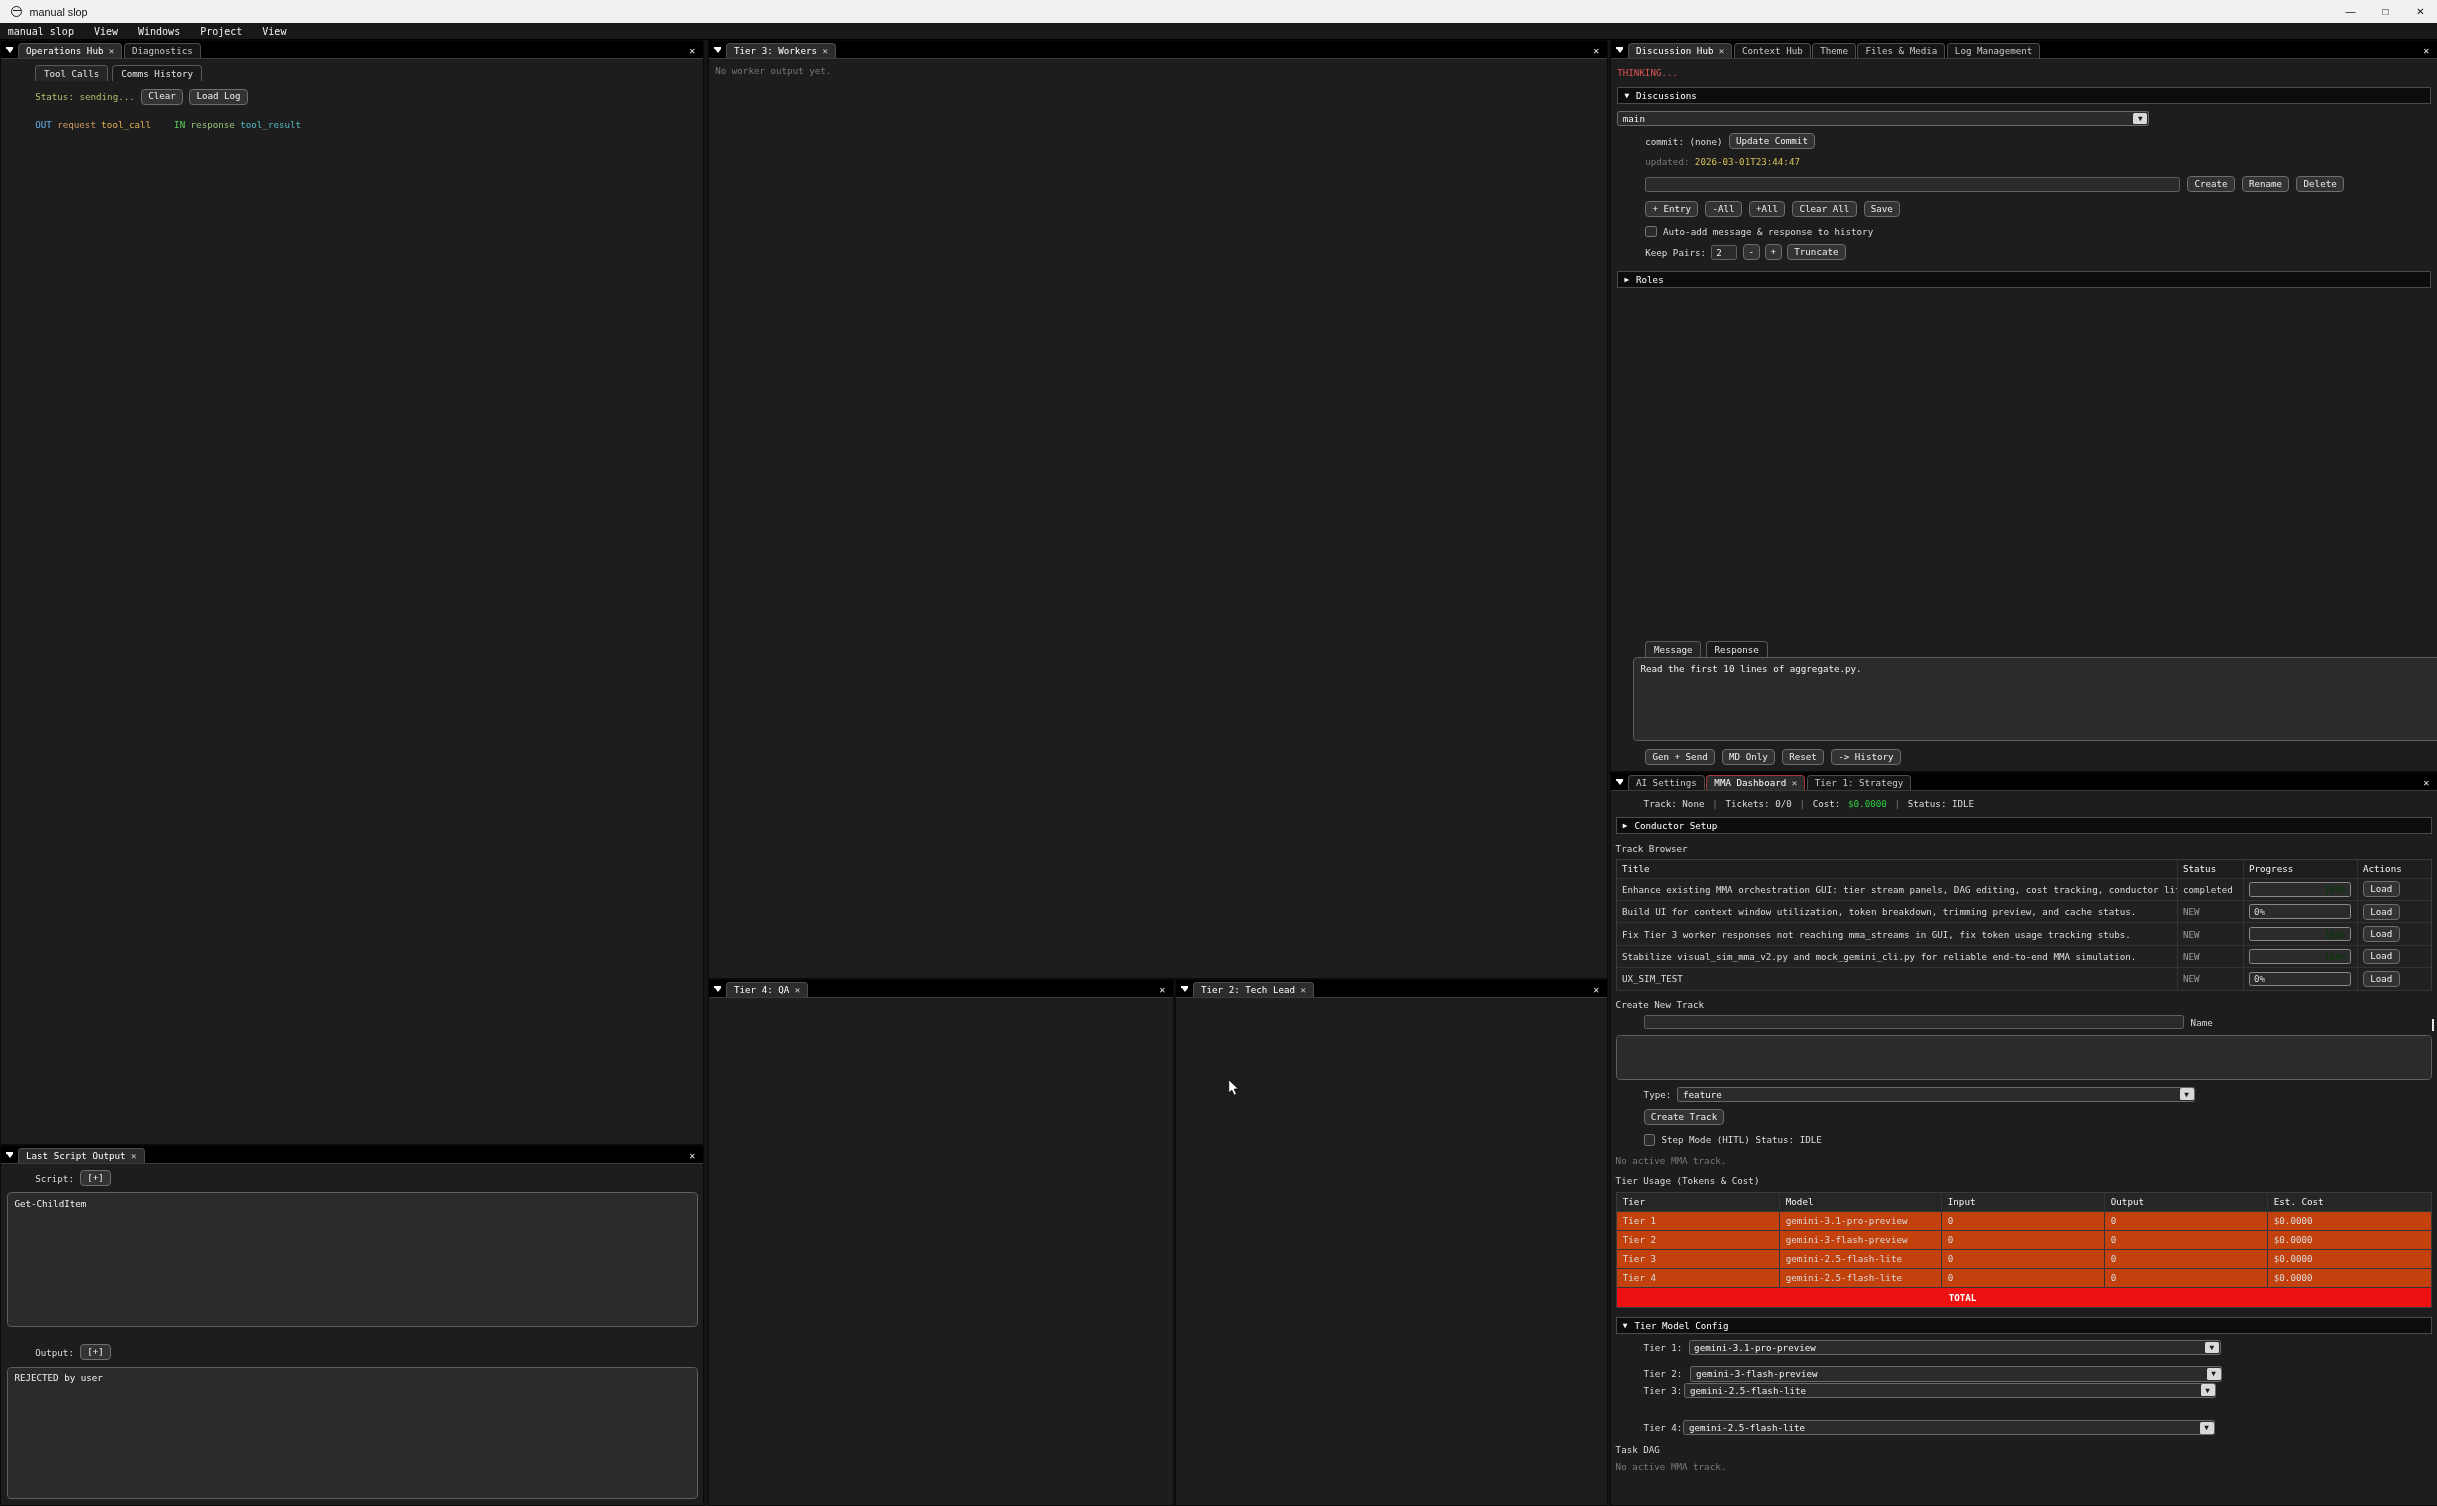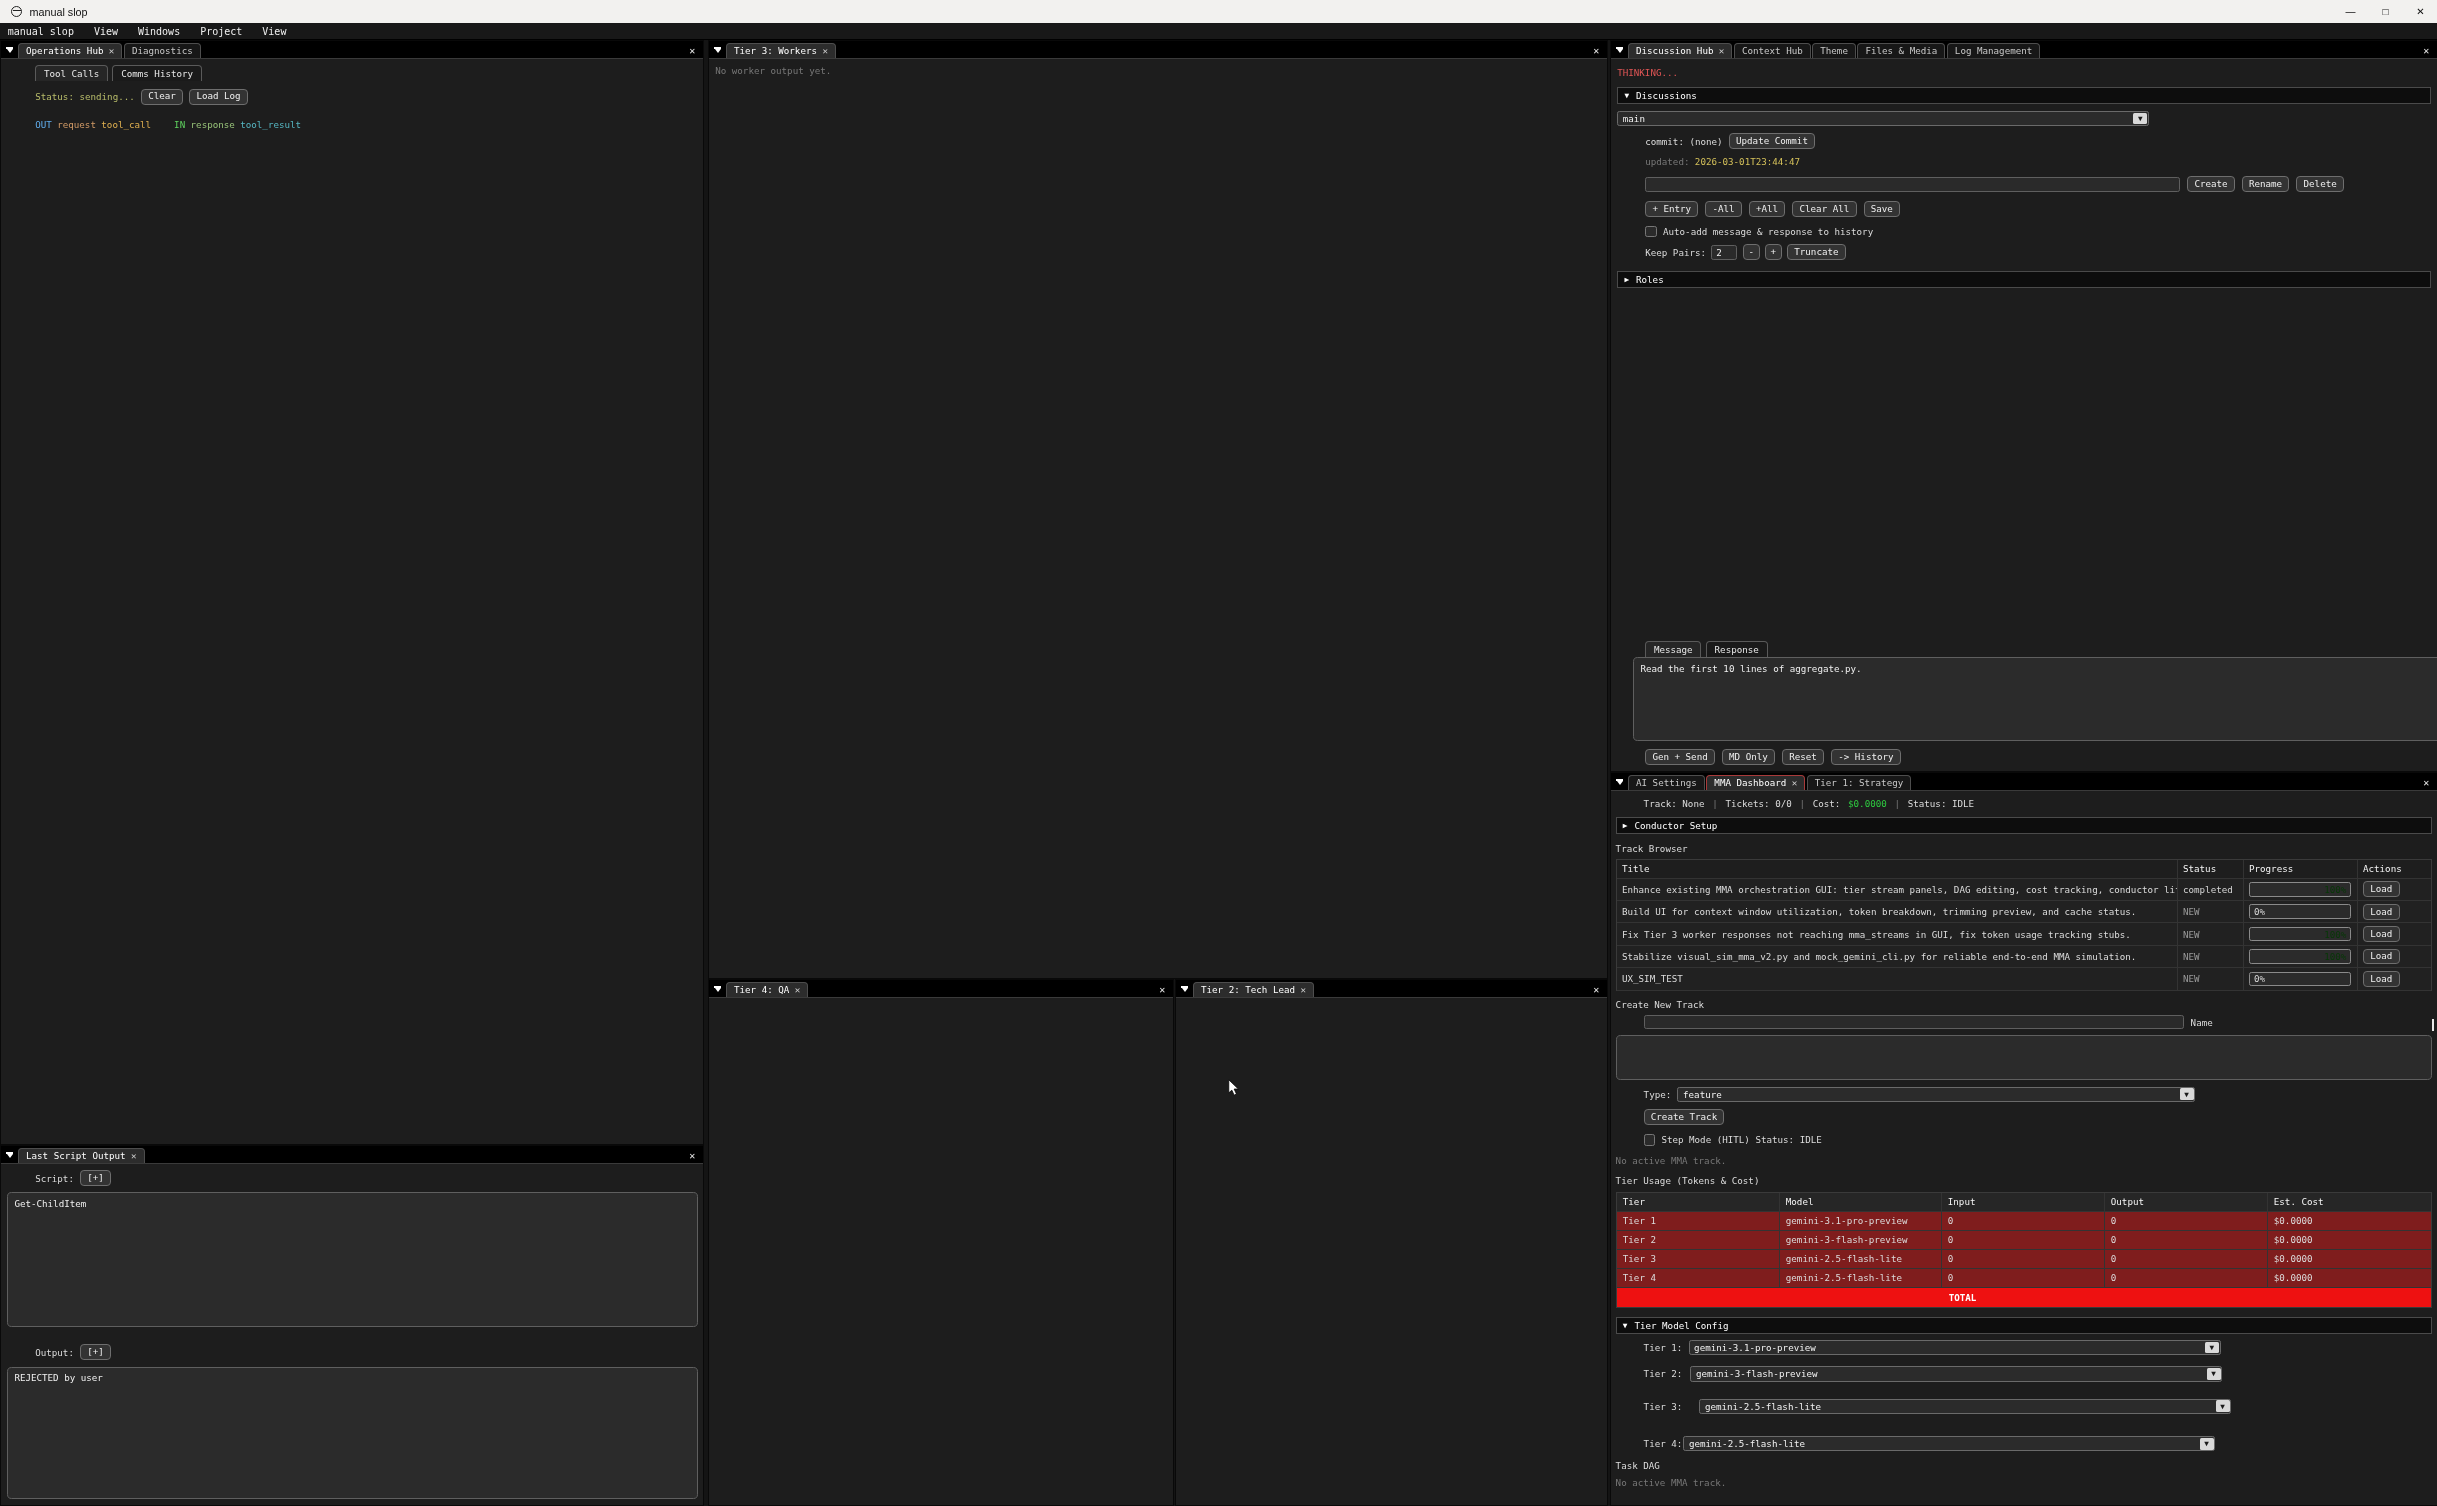--- a/index.html
+++ b/index.html
@@ -71,21 +71,21 @@
   .c-prog { width:114px; flex:0 0 auto; }
   .c-act { flex:1 1 auto; }
   .pbar { position:relative; width:105px; height:14.6px; background:#2b2b2b; border:0.8px solid #8a8a8a; border-radius:2.3px; overflow:hidden; }
   .pfill { height:100%; background:var(--progress_green); border-radius:1.5px; }
   .plabel { position:absolute; top:0.8px; font-size:9.2px; }
   .pbar.full .plabel { right:3.9px; color:#063806; }
   .pbar.empty .plabel { left:3.9px; color:#d8d8d8; }
 
   
   .ut { width:100%; border:0.8px solid #3a3a3a; }
-  .ut-row { display:flex; align-items:center; height:19px; border-bottom:0.8px solid #333; background:#7f1d1d; }
+  .ut-row { display:flex; align-items:center; height:19px; border-bottom:0.8px solid #333; background:#c2410c; }
   .ut-row.hdr { background:#262626; color:#f5f5f5; }
   .ut-row:last-child { border-bottom:none; }
   .ut-c { padding:0 6.2px; border-right:0.8px solid #333; height:100%; display:flex; align-items:center; white-space:nowrap; overflow:hidden; }
   .ut-c:last-child { border-right:none; }
   .u-tier { width:163px; flex:0 0 auto; } .u-model { width:162px; flex:0 0 auto; }
   .u-in { width:163px; flex:0 0 auto; } .u-out { width:163px; flex:0 0 auto; } .u-cost { flex:1 1 auto; }
   .ut-row.total { background:var(--total_red); color:#fff; font-weight:bold;flex-direction:column; }
   .ut-row.total .ut-c { border-right:none; }
 
   .cost-green { color:var(--cost_green); }
@@ -512,21 +512,21 @@
         <span class="arrow-box">▼</span>
       </span>
     </div>
     <div class="row" style="margin-top:11px; gap:8px;">
       <span>Tier 2:</span>
       <span class="combo" style="width:532px;">
         <span>gemini-3-flash-preview</span>
         <span class="arrow-box">▼</span>
       </span>
     </div>
-    <div class="row" style="margin-top:17px; gap:17px;">
+    <div class="row" style="margin-top:1px; gap:2px;">
       <span>Tier 3:</span>
       <span class="combo" style="width:532px;">
         <span>gemini-2.5-flash-lite</span>
         <span class="arrow-box">▼</span>
       </span>
     </div>
     <div class="row" style="margin-top:22px; gap:1px;">
       <span>Tier 4:</span>
       <span class="combo" style="width:532px;">
         <span>gemini-2.5-flash-lite</span>

